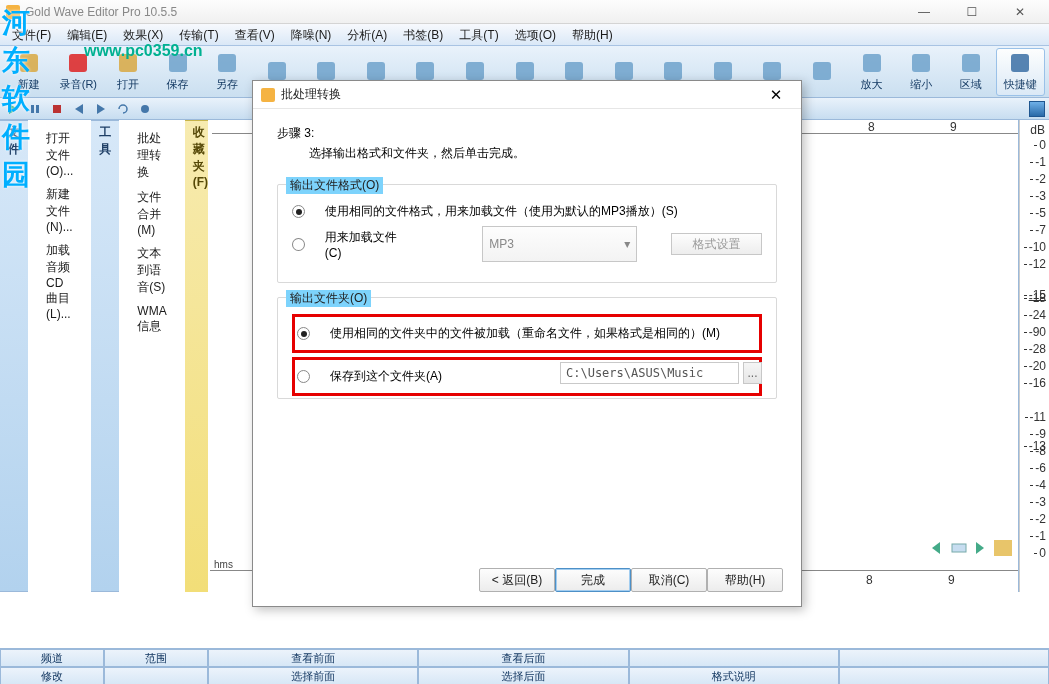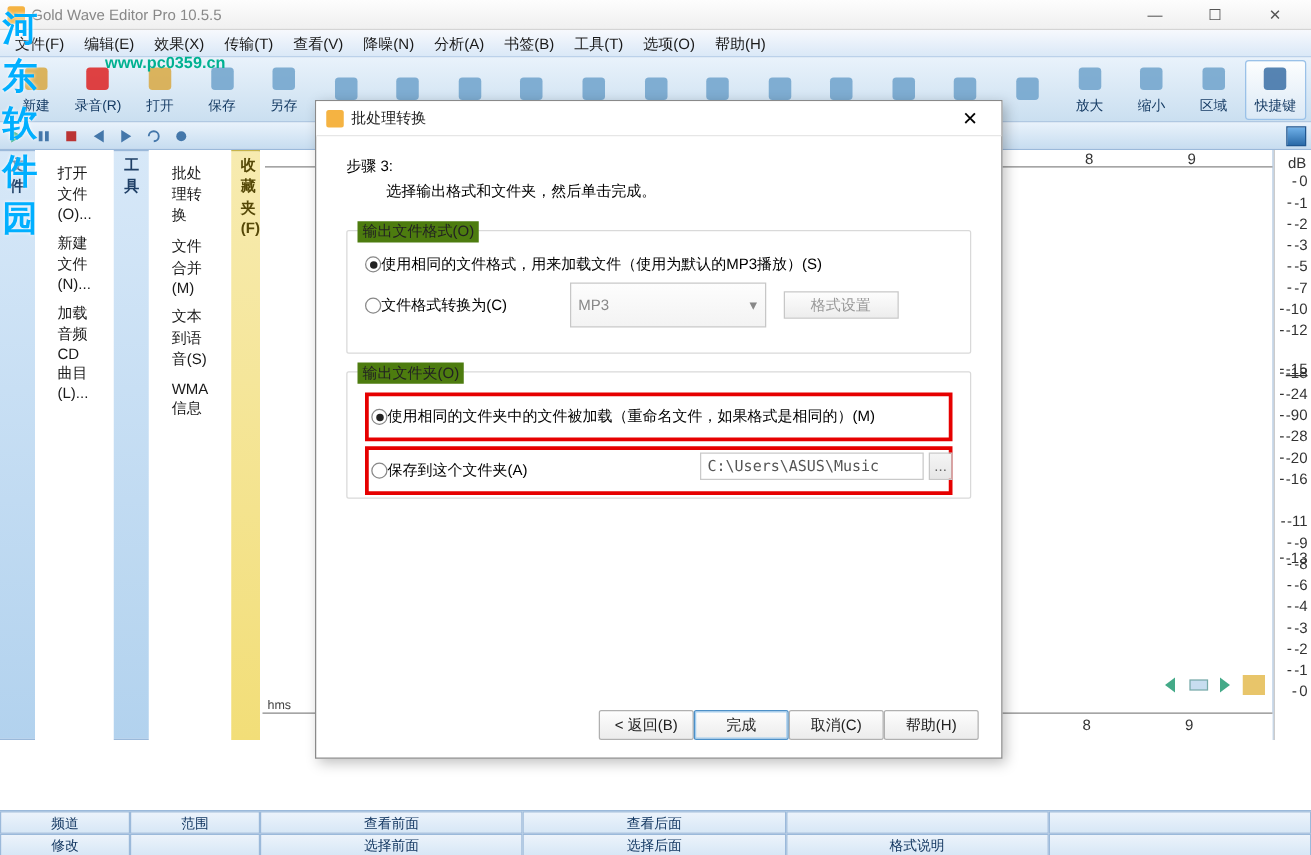--- a/index.html
+++ b/index.html
@@ -6,21 +6,21 @@
 body{background:#fff;width:1049px;height:684px;overflow:hidden;position:relative}
 .titlebar{display:flex;align-items:center;height:24px;background:linear-gradient(#fdfdfd,#f0f0f0);border-bottom:1px solid #d4d4d4;padding:0 6px}
 .titlebar .icon{width:14px;height:14px;margin-right:5px;background:#f5b342;border-radius:2px}
 .titlebar .title{color:#888;flex:1}
 .win-btns{display:flex;gap:2px}
 .win-btn{width:46px;height:24px;display:flex;align-items:center;justify-content:center;color:#555}
 .menubar{display:flex;height:22px;background:linear-gradient(#f7f9fd,#dae8f7);border-bottom:1px solid #a8c3e3;padding-left:4px}
 .menu-item{padding:3px 8px;color:#1a1a1a;cursor:default}
 .watermark{position:absolute;top:0;left:0;pointer-events:none;z-index:5}
 .watermark .w1{color:#00afff;font-size:28px;font-weight:bold;position:absolute;top:4px;left:2px;text-shadow:0 0 3px #fff}
-.watermark .w2{color:#00b191;font-size:13px;font-weight:bold;position:absolute;top:42px;left:84px}
+.watermark .w2{color:#00b191;font-size:16px;font-weight:bold;position:absolute;top:42px;left:84px}
 .toolbar{height:52px;background:linear-gradient(#e9f2fb,#cadff0);border-bottom:1px solid #9bb9da;display:flex;align-items:center;padding:0 4px}
 .tbtn{width:50px;height:48px;display:flex;flex-direction:column;align-items:center;justify-content:center;border:1px solid transparent;border-radius:3px}
 .tbtn .ticon{width:24px;height:24px;margin-bottom:2px;display:flex;align-items:center;justify-content:center}
 .tbtn .tlabel{font-size:11px;color:#143a63}
 .tbtn.sel{border:1px solid #9ac1e8;background:linear-gradient(#fdfefe,#dbe9f6)}
 .small-toolbar{height:22px;background:linear-gradient(#e9f2fb,#c7ddf0);border-bottom:1px solid #9bb9da;display:flex;align-items:center;padding:0 4px;gap:4px}
 .sbtn{width:18px;height:18px;display:flex;align-items:center;justify-content:center}
 .main{display:flex;height:472px}
 .side{width:208px;background:#fff;border-right:1px solid #9bb9da;display:flex;flex-direction:row}
 .side-sec{background:linear-gradient(#d7e8f8,#b2d2ee);border-top:1px solid #9bb9da;border-bottom:1px solid #9bb9da;padding:3px 8px;font-weight:bold;color:#1f3f66}
@@ -41,22 +41,22 @@
 .truler span{position:absolute;top:0}
 .dialog{position:absolute;top:80px;left:252px;width:550px;height:527px;background:#fff;border:1px solid #8a8a8a;box-shadow:3px 3px 10px rgba(0,0,0,.25);z-index:20}
 .dlg-title{height:28px;background:#fff;border-bottom:1px solid #e6e6e6;display:flex;align-items:center;padding:0 8px}
 .dlg-title .dicon{width:14px;height:14px;background:#f5b342;margin-right:6px;border-radius:2px}
 .dlg-title .dtext{flex:1;color:#222}
 .dlg-close{width:34px;height:24px;display:flex;align-items:center;justify-content:center;font-size:15px}
 .dlg-body{padding:16px 24px 0 24px}
 .step{margin-bottom:3px;font-weight:normal}
 .step-desc{margin-left:32px;margin-bottom:22px}
 .fieldset{border:1px solid #d9d9d9;border-radius:2px;padding:12px 14px 14px 14px;margin-bottom:14px;position:relative}
-.fieldset .legend{position:absolute;top:-8px;left:8px;background:#4d7c0f;padding:0 4px;color:#222}
-.radio-row{display:flex;align-items:center;margin:6px 0;gap:0}
+.fieldset .legend{position:absolute;top:-8px;left:8px;background:#7dd3fc;padding:0 4px;color:#222}
+.radio-row{display:flex;align-items:center;margin:6px 0;gap:20px}
 .radio{width:13px;height:13px;border:1px solid #888;border-radius:50%;display:inline-flex;align-items:center;justify-content:center;background:#fff}
 .radio.checked::after{content:"";width:6px;height:6px;border-radius:50%;background:#222}
 .combo{width:157px;height:36px;border:1px solid #c7c7c7;background:linear-gradient(#fdfdfd,#f3f3f3);display:inline-flex;align-items:center;padding:0 6px;margin-left:50px;color:#888;position:relative}
 .combo::after{content:"▾";position:absolute;right:6px;color:#888}
 .btn-like{width:92px;height:22px;border:1px solid #c7c7c7;background:linear-gradient(#fdfdfd,#ededed);display:inline-flex;align-items:center;justify-content:center;margin-left:14px;color:#999}
 .red-box{border:3px solid #e60000;padding:2px 5px 2px 2px;margin:4px 0}
 .path-input{height:22px;border:1px solid #c9c9c9;padding:0 5px;background:#fff;color:#555;font-family:Consolas,monospace;font-size:12px;width:247px;margin-left:58px}
 .browse{width:26px;height:22px;border:1px solid #c7c7c7;background:linear-gradient(#f5f5f5,#e6e6e6);display:inline-flex;align-items:center;justify-content:center;margin-left:4px;color:#666}
 .dlg-btns{position:absolute;bottom:14px;right:18px;display:flex;}
 .dlg-btn{width:76px;height:24px;border:1px solid #b0b0b0;background:linear-gradient(#fdfdfd,#ececec);display:flex;align-items:center;justify-content:center;color:#222;border-radius:2px}
@@ -434,21 +434,21 @@
     <div class="step-desc">选择输出格式和文件夹，然后单击完成。</div>
 
     <div class="fieldset">
       <div class="legend">输出文件格式(O)</div>
       <div class="radio-row">
         <span class="radio checked"></span>
         <span>使用相同的文件格式，用来加载文件（使用为默认的MP3播放）(S)</span>
       </div>
       <div class="radio-row">
         <span class="radio"></span>
-        <span>文件格式转换为(C)</span>
+        <span>用来加载文件(C)</span>
         <span class="combo">MP3</span>
         <span class="btn-like">格式设置</span>
       </div>
     </div>
 
     <div class="fieldset">
       <div class="legend">输出文件夹(O)</div>
       <div class="red-box">
         <div class="radio-row">
           <span class="radio checked"></span>

